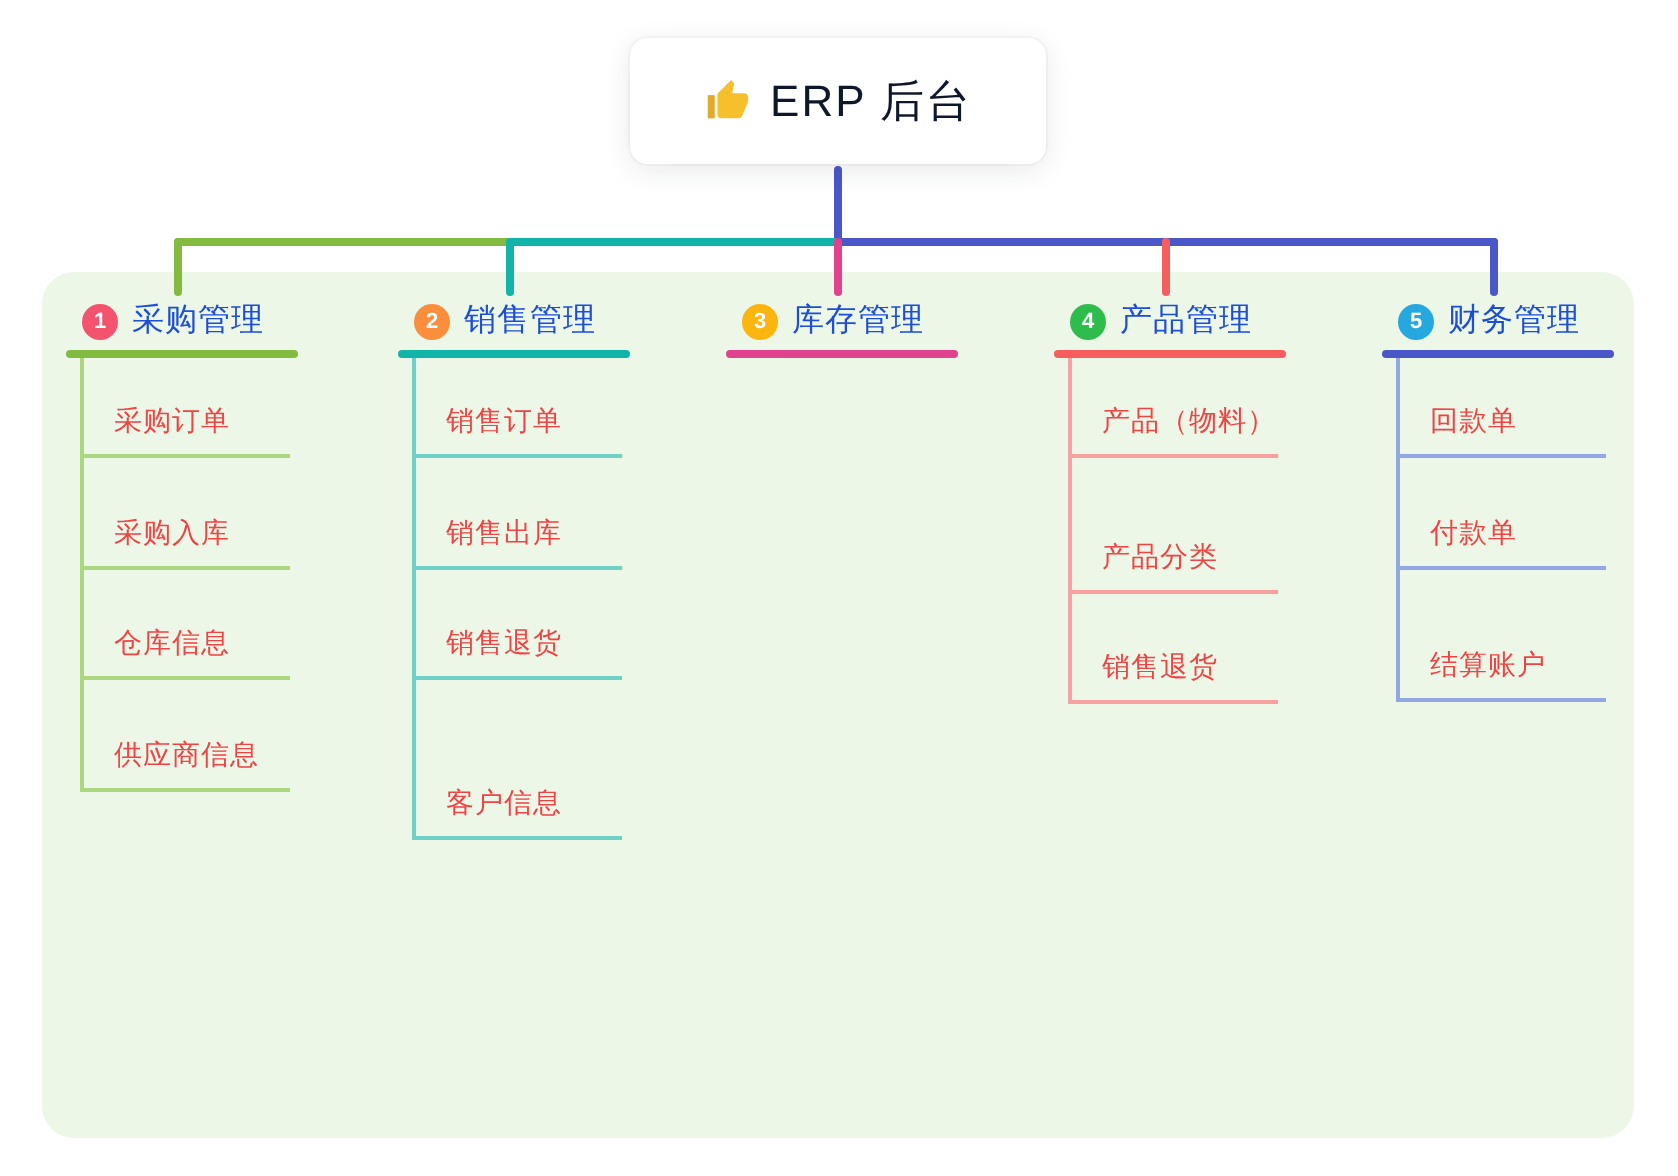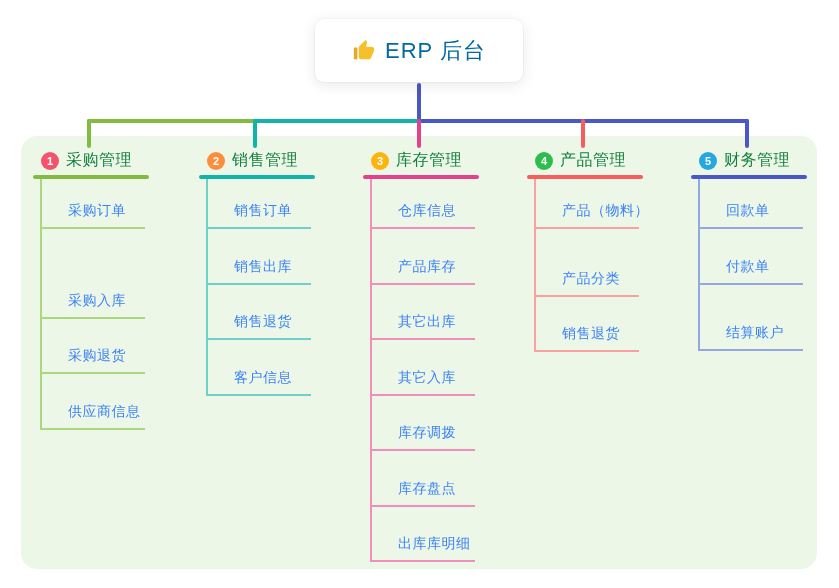--- a/index.html
+++ b/index.html
@@ -7,21 +7,21 @@
   #canvas{position:relative;width:839px;height:588px;background:#ffffff;overflow:hidden;}
 
   
   .root-card{
     position:absolute;left:315px;top:19px;width:208px;height:63px;
     background:#ffffff;border-radius:9px;
     box-shadow:0 3px 14px rgba(30,40,70,.10), 0 0 0 1px rgba(30,40,70,.03);
     display:flex;align-items:center;justify-content:center;gap:10px;
     cursor:pointer;
   }
-  .root-card .root-label{font-size:22px;font-weight:500;color:#0369a1;letter-spacing:1px;}
+  .root-card .root-label{font-size:22px;font-weight:500;color:#0f172a;letter-spacing:1px;}
   .root-card svg{display:block;}
 
   
   .conn{position:absolute;}
   .conn.h{height:4px;border-radius:2px;}
   .conn.v{width:4px;border-radius:2px;}
 
   
   .panel{
     position:absolute;left:21px;top:136px;width:796px;height:433px;
@@ -31,31 +31,31 @@
   
   .branch{position:absolute;top:150px;width:120px;}
   .branch-title{
     display:flex;align-items:center;height:21px;padding-left:8px;cursor:pointer;
   }
   .badge{
     width:18px;height:18px;border-radius:50%;flex:0 0 18px;
     display:flex;align-items:center;justify-content:center;
     color:#ffffff;font-size:11px;font-weight:bold;margin-right:7px;
   }
-  .branch-label{font-size:16px;font-weight:500;color:#15803d;letter-spacing:.5px;white-space:nowrap;}
+  .branch-label{font-size:16px;font-weight:500;color:#1d4ed8;letter-spacing:.5px;white-space:nowrap;}
   .title-underline{width:116px;height:4px;border-radius:2px;margin-top:4px;}
 
   .children{margin-left:7px;width:103px;border-left:2px solid;}
   .child{
     height:55.5px;border-bottom:2px solid;box-sizing:border-box;
     display:flex;align-items:flex-end;cursor:pointer;
   }
   .child:first-child{height:50px;}
   .child .child-label{
-    font-size:14px;color:#3b82f6;padding:0 0 7px 26px;white-space:nowrap;letter-spacing:.5px;
+    font-size:14px;color:#ef4444;padding:0 0 7px 15px;white-space:nowrap;letter-spacing:.5px;
   }
 </style>
 </head>
 <body>
 
 <div id="canvas">
 
   <div class="panel"></div>
 
   <div id="connectors">
@@ -82,26 +82,26 @@
       <div class="branch-title">
         <span class="badge" style="background: rgb(244, 83, 110);">1</span>
         <span class="branch-label">采购管理</span>
       </div>
       <div class="title-underline" style="background: rgb(130, 187, 63);"></div>
       <div class="children" style="border-left-color: rgb(171, 215, 126);">
     <div class="child" style="border-bottom-color: rgb(171, 215, 126);">
       <span class="child-label">采购订单</span>
     </div>
 
-    <div class="child" style="border-bottom-color: rgb(171, 215, 126); margin-top: 34px;">
+    <div class="child" style="border-bottom-color: rgb(171, 215, 126);">
       <span class="child-label">采购入库</span>
     </div>
 
     <div class="child" style="border-bottom-color: rgb(171, 215, 126);">
-      <span class="child-label">采购退货</span>
+      <span class="child-label">仓库信息</span>
     </div>
 
     <div class="child" style="border-bottom-color: rgb(171, 215, 126);">
       <span class="child-label">供应商信息</span>
     </div>
   </div>
     </div>
 
     <div class="branch" style="left: 199px;">
       <div class="branch-title">
@@ -115,61 +115,32 @@
     </div>
 
     <div class="child" style="border-bottom-color: rgb(111, 208, 200);">
       <span class="child-label">销售出库</span>
     </div>
 
     <div class="child" style="border-bottom-color: rgb(111, 208, 200);">
       <span class="child-label">销售退货</span>
     </div>
 
-    <div class="child" style="border-bottom-color: rgb(111, 208, 200);">
+    <div class="child" style="border-bottom-color: rgb(111, 208, 200); margin-top: 24px;">
       <span class="child-label">客户信息</span>
     </div>
   </div>
     </div>
 
     <div class="branch" style="left: 363px;">
       <div class="branch-title">
         <span class="badge" style="background: rgb(252, 180, 14);">3</span>
         <span class="branch-label">库存管理</span>
       </div>
       <div class="title-underline" style="background: rgb(226, 65, 142);"></div>
-      <div class="children" style="border-left-color: rgb(240, 143, 190);">
-    <div class="child" style="border-bottom-color: rgb(240, 143, 190);">
-      <span class="child-label">仓库信息</span>
-    </div>
-
-    <div class="child" style="border-bottom-color: rgb(240, 143, 190);">
-      <span class="child-label">产品库存</span>
-    </div>
-
-    <div class="child" style="border-bottom-color: rgb(240, 143, 190);">
-      <span class="child-label">其它出库</span>
-    </div>
-
-    <div class="child" style="border-bottom-color: rgb(240, 143, 190);">
-      <span class="child-label">其它入库</span>
-    </div>
-
-    <div class="child" style="border-bottom-color: rgb(240, 143, 190);">
-      <span class="child-label">库存调拨</span>
-    </div>
-
-    <div class="child" style="border-bottom-color: rgb(240, 143, 190);">
-      <span class="child-label">库存盘点</span>
-    </div>
-
-    <div class="child" style="border-bottom-color: rgb(240, 143, 190);">
-      <span class="child-label">出库库明细</span>
-    </div>
-  </div>
     </div>
 
     <div class="branch" style="left: 527px;">
       <div class="branch-title">
         <span class="badge" style="background: rgb(46, 189, 77);">4</span>
         <span class="branch-label">产品管理</span>
       </div>
       <div class="title-underline" style="background: rgb(247, 93, 93);"></div>
       <div class="children" style="border-left-color: rgb(249, 160, 160);">
     <div class="child" style="border-bottom-color: rgb(249, 160, 160);">

